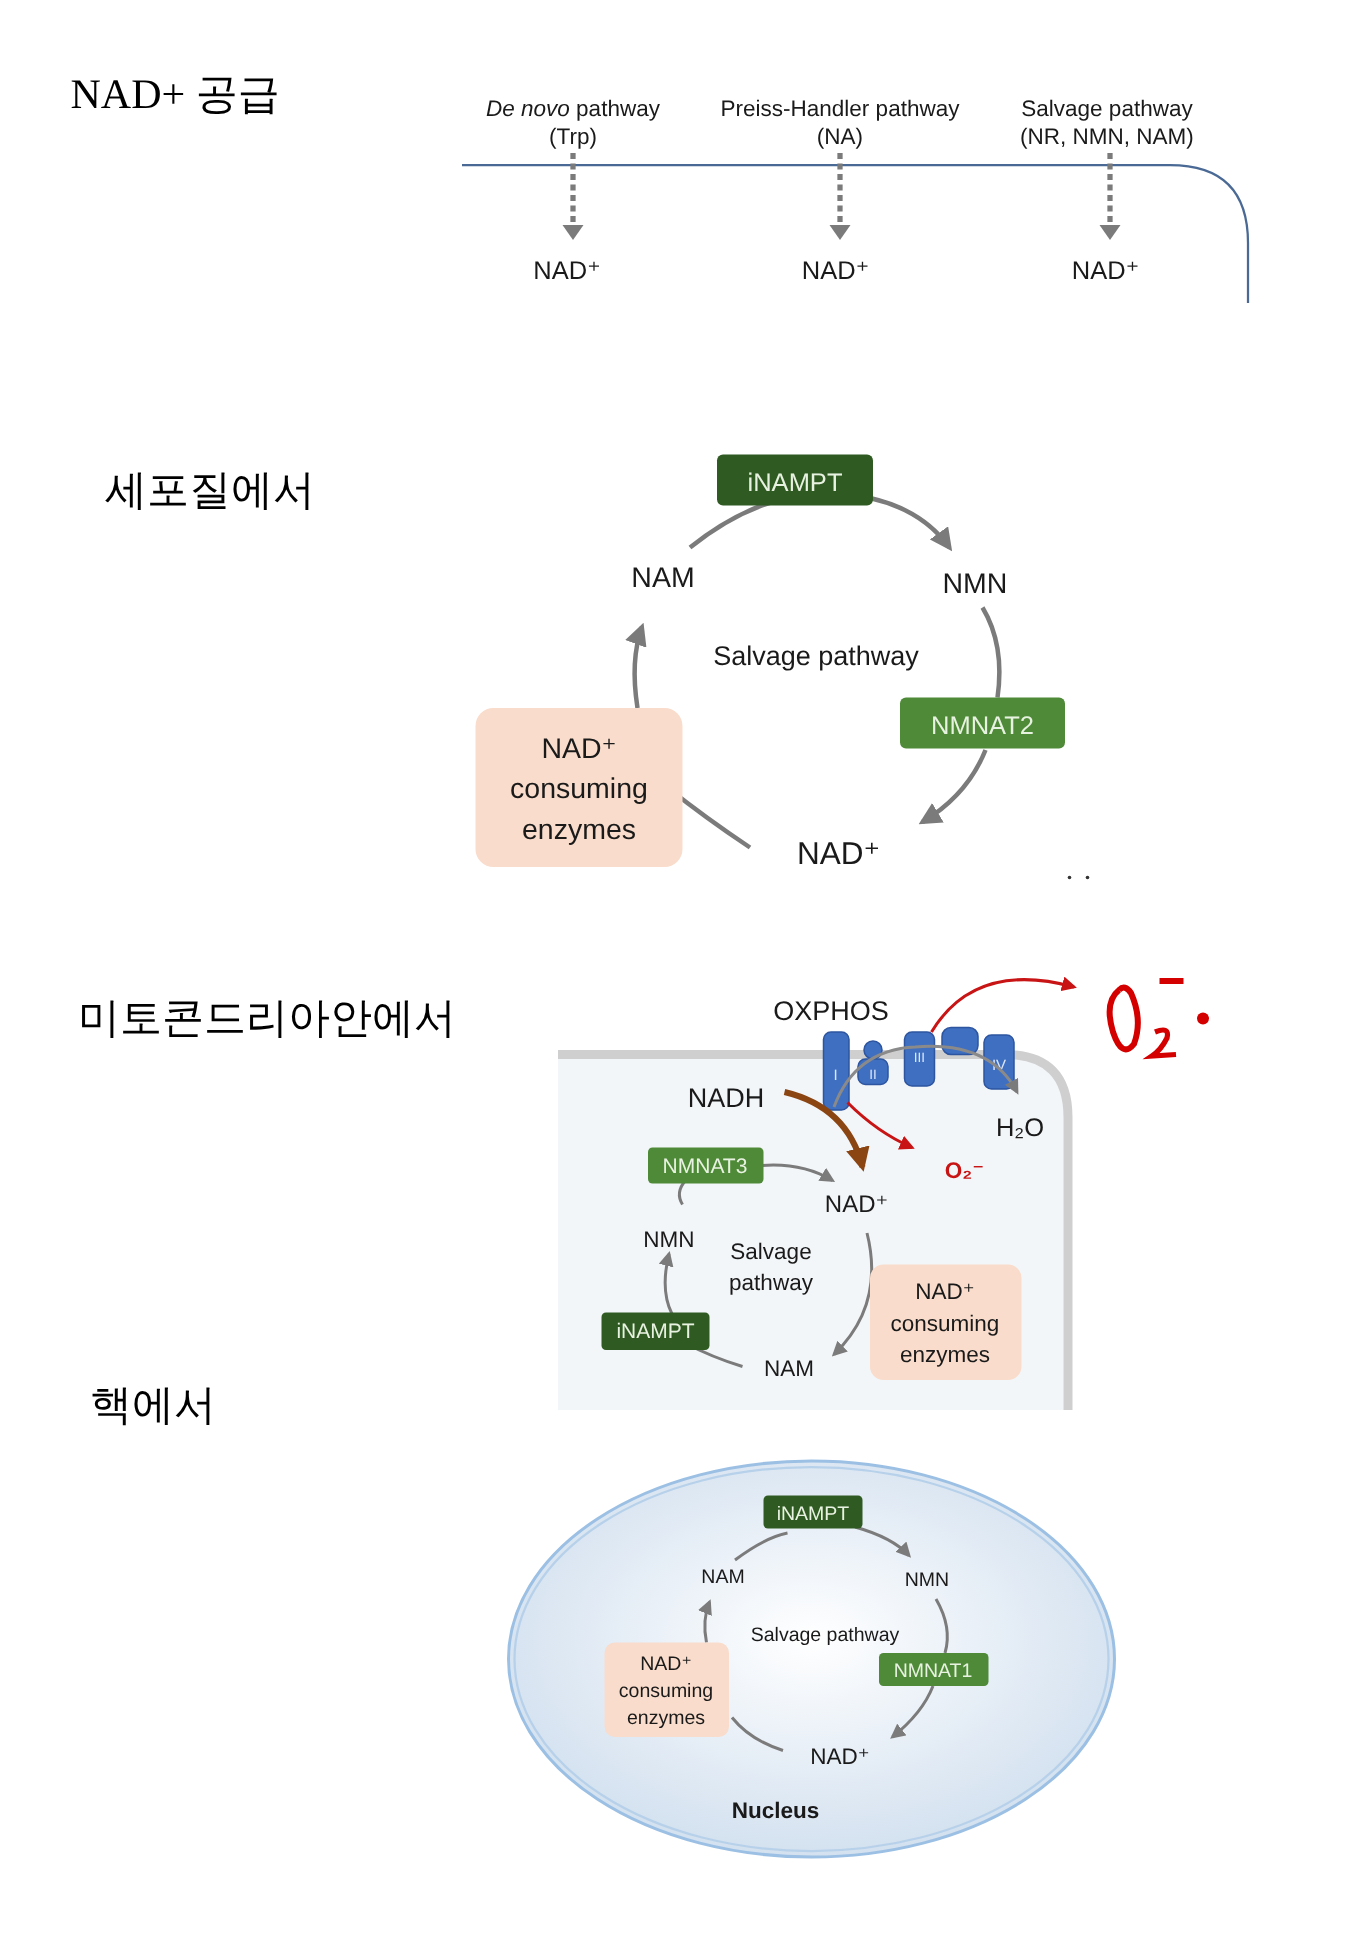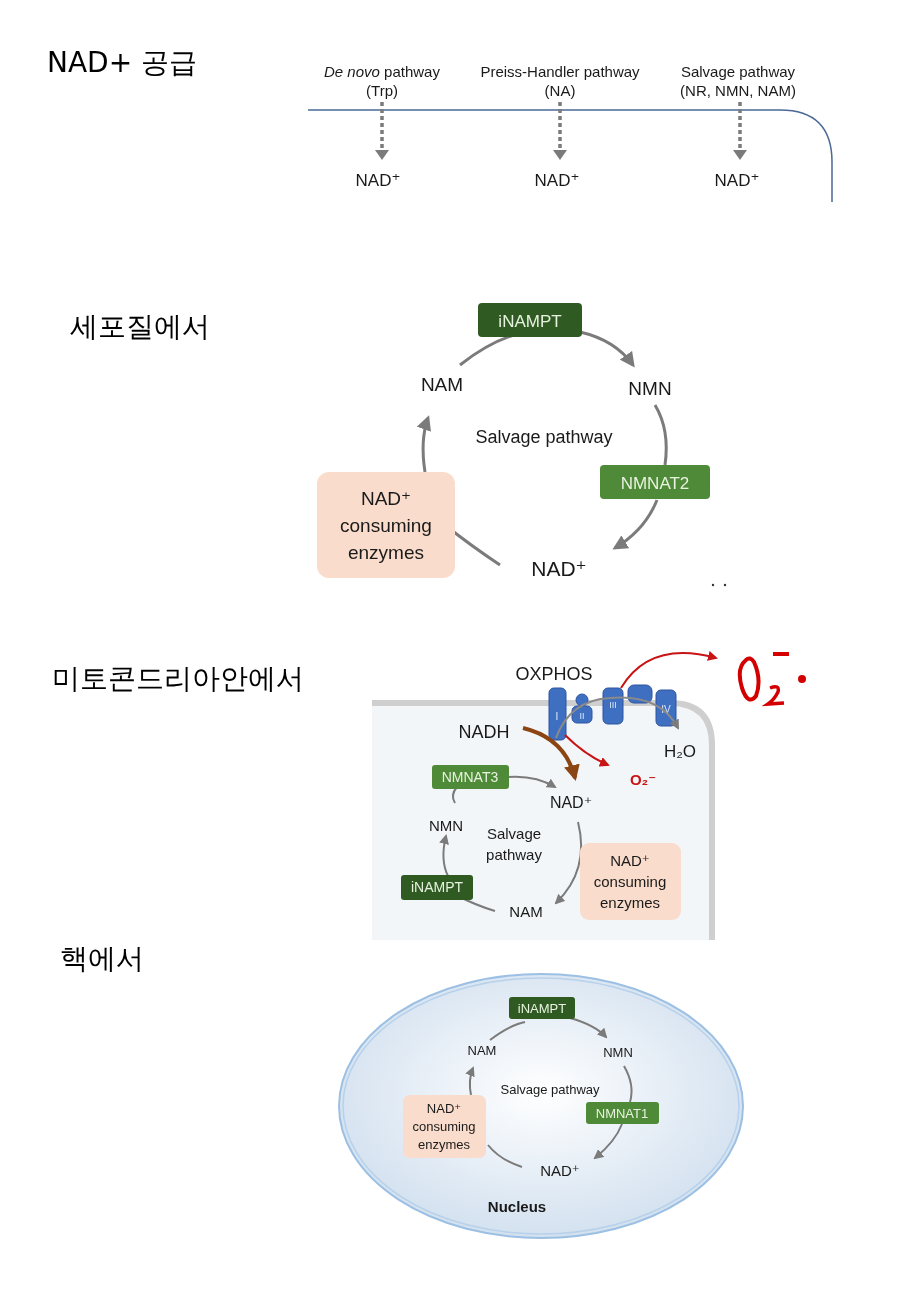--- a/index.html
+++ b/index.html
@@ -11,24 +11,24 @@
   .lbl { fill:#1a1a1a; }
   .enz-dark { fill:#2f5a22; }
   .enz-light { fill:#4e8a37; }
   .enz-text { fill:#e8f2e0; }
   .consume { fill:#f9dccb; }
   .arrow { stroke:#7b7b7b; fill:none; }
 </style>
 </head>
 <body>
 
-<div class="heading" style="left:47px;top:44px;">NAD+ 공급</div>
+<div class="heading" style="left:47px;top:44px;font-family:Liberation Serif, serif;">NAD+ 공급</div>
 <div class="heading" style="left:50px;top:308px;margin-left:20px;">세포질에서</div>
 <div class="heading" style="left:52px;top:660px;">미토콘드리아안에서</div>
-<div class="heading" style="left:60px;top:940px;">핵에서</div>
+<div class="heading" style="left:60px;top:918px;">핵에서</div>
 
 <svg width="900" height="1300">
   <defs>
     <marker id="ah" viewBox="0 0 10 10" refX="8" refY="5" markerWidth="5" markerHeight="5" orient="auto-start-reverse">
       <path d="M0,0 L10,5 L0,10 z" fill="#7b7b7b"></path>
     </marker>
     <marker id="ahr" viewBox="0 0 10 10" refX="8" refY="5" markerWidth="5" markerHeight="5" orient="auto">
       <path d="M0,0 L10,5 L0,10 z" fill="#c81414"></path>
     </marker>
     <marker id="ahb" viewBox="0 0 10 10" refX="8" refY="5" markerWidth="4" markerHeight="4" orient="auto">

